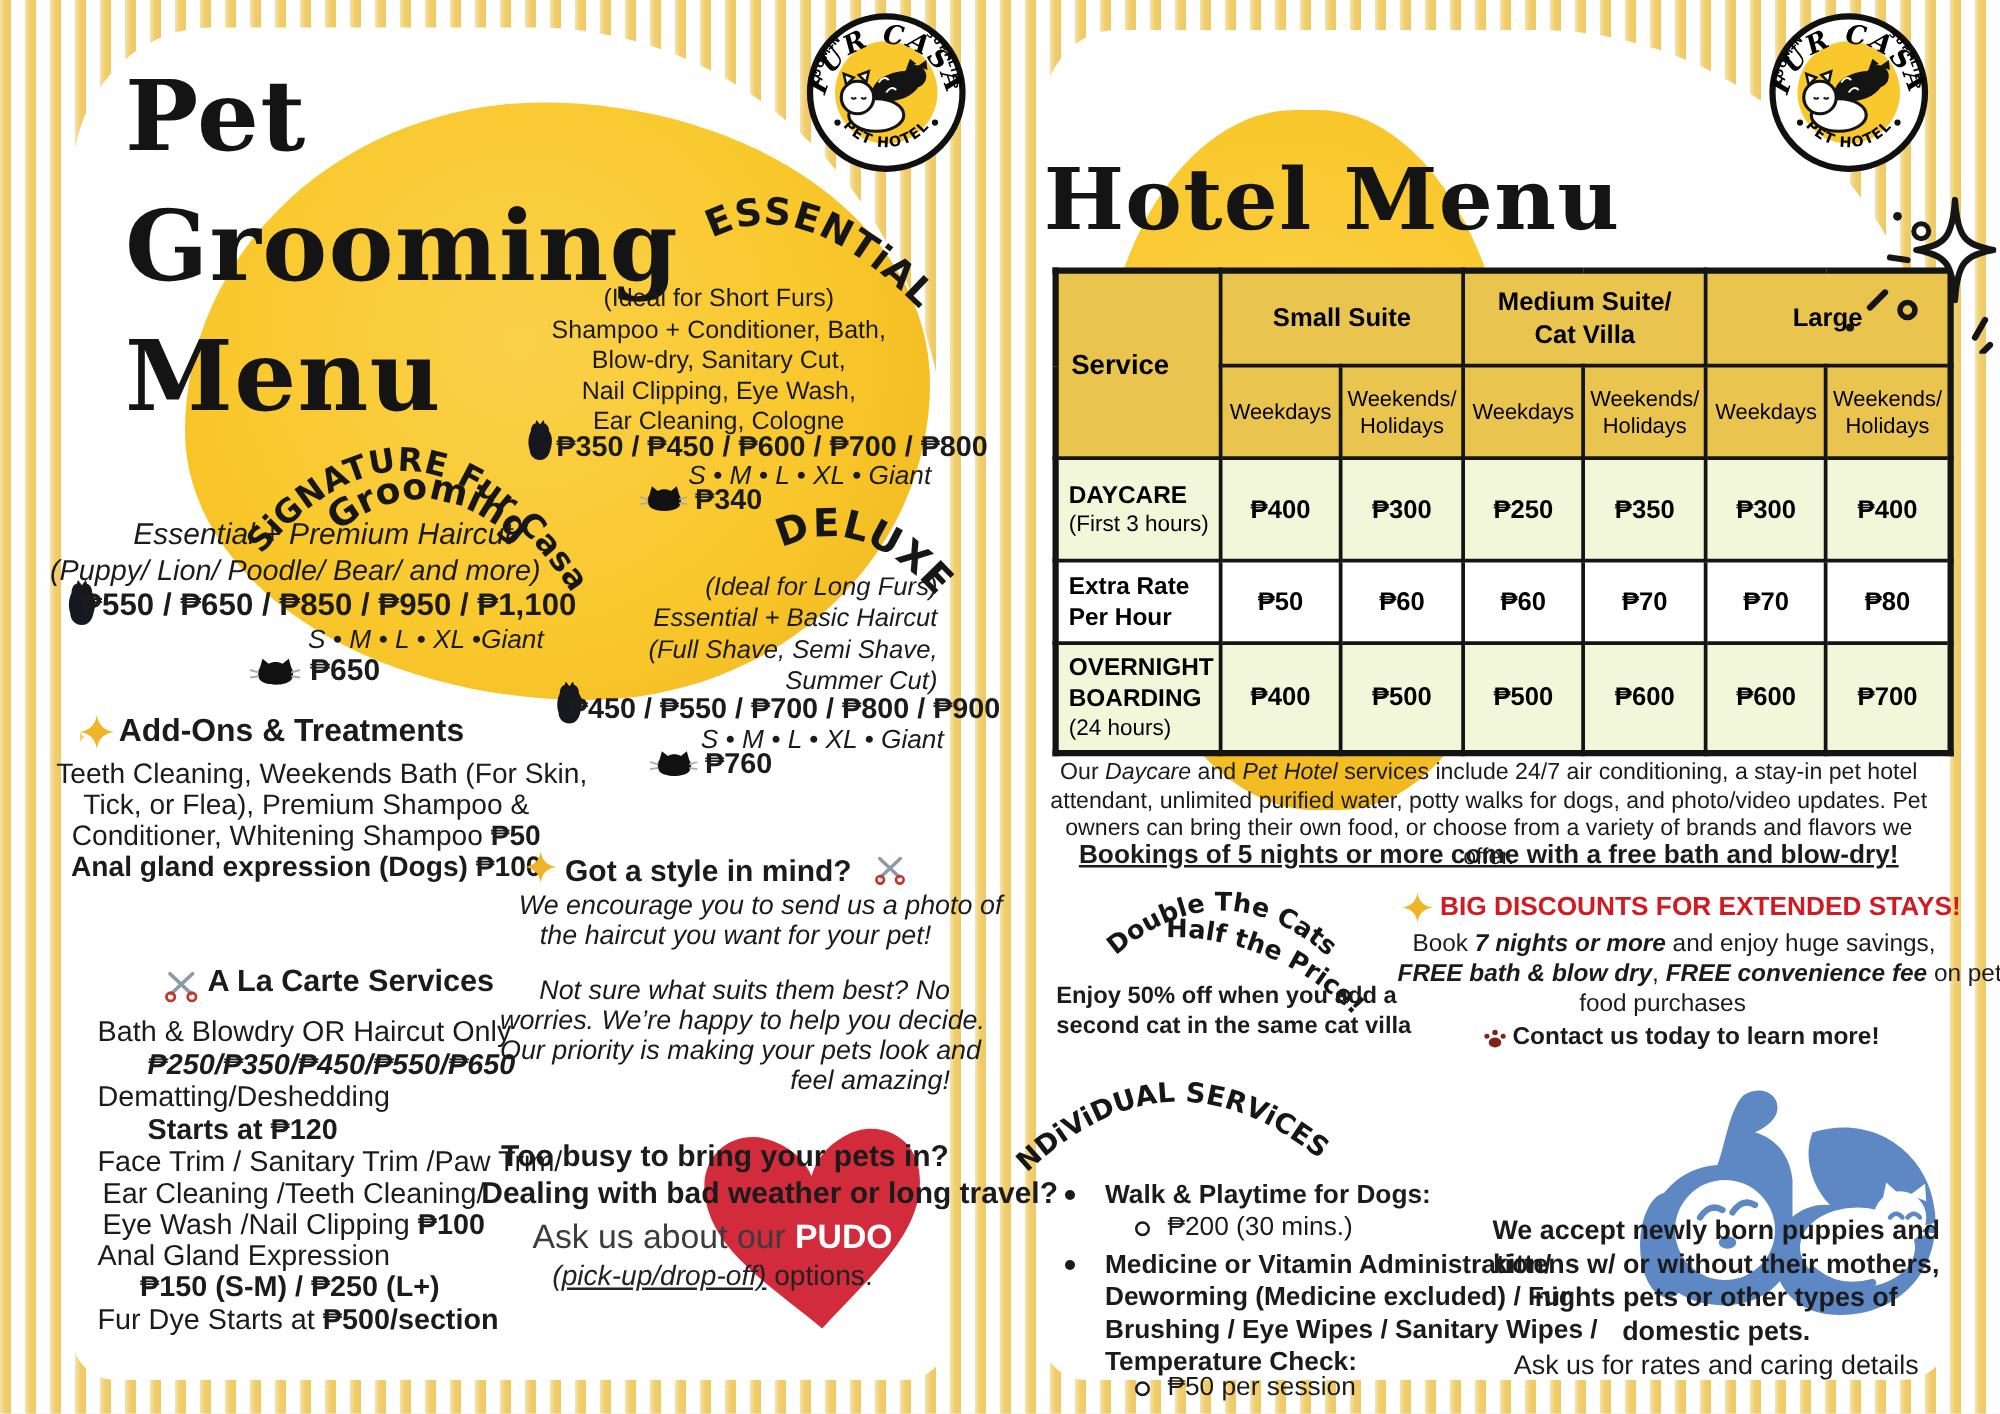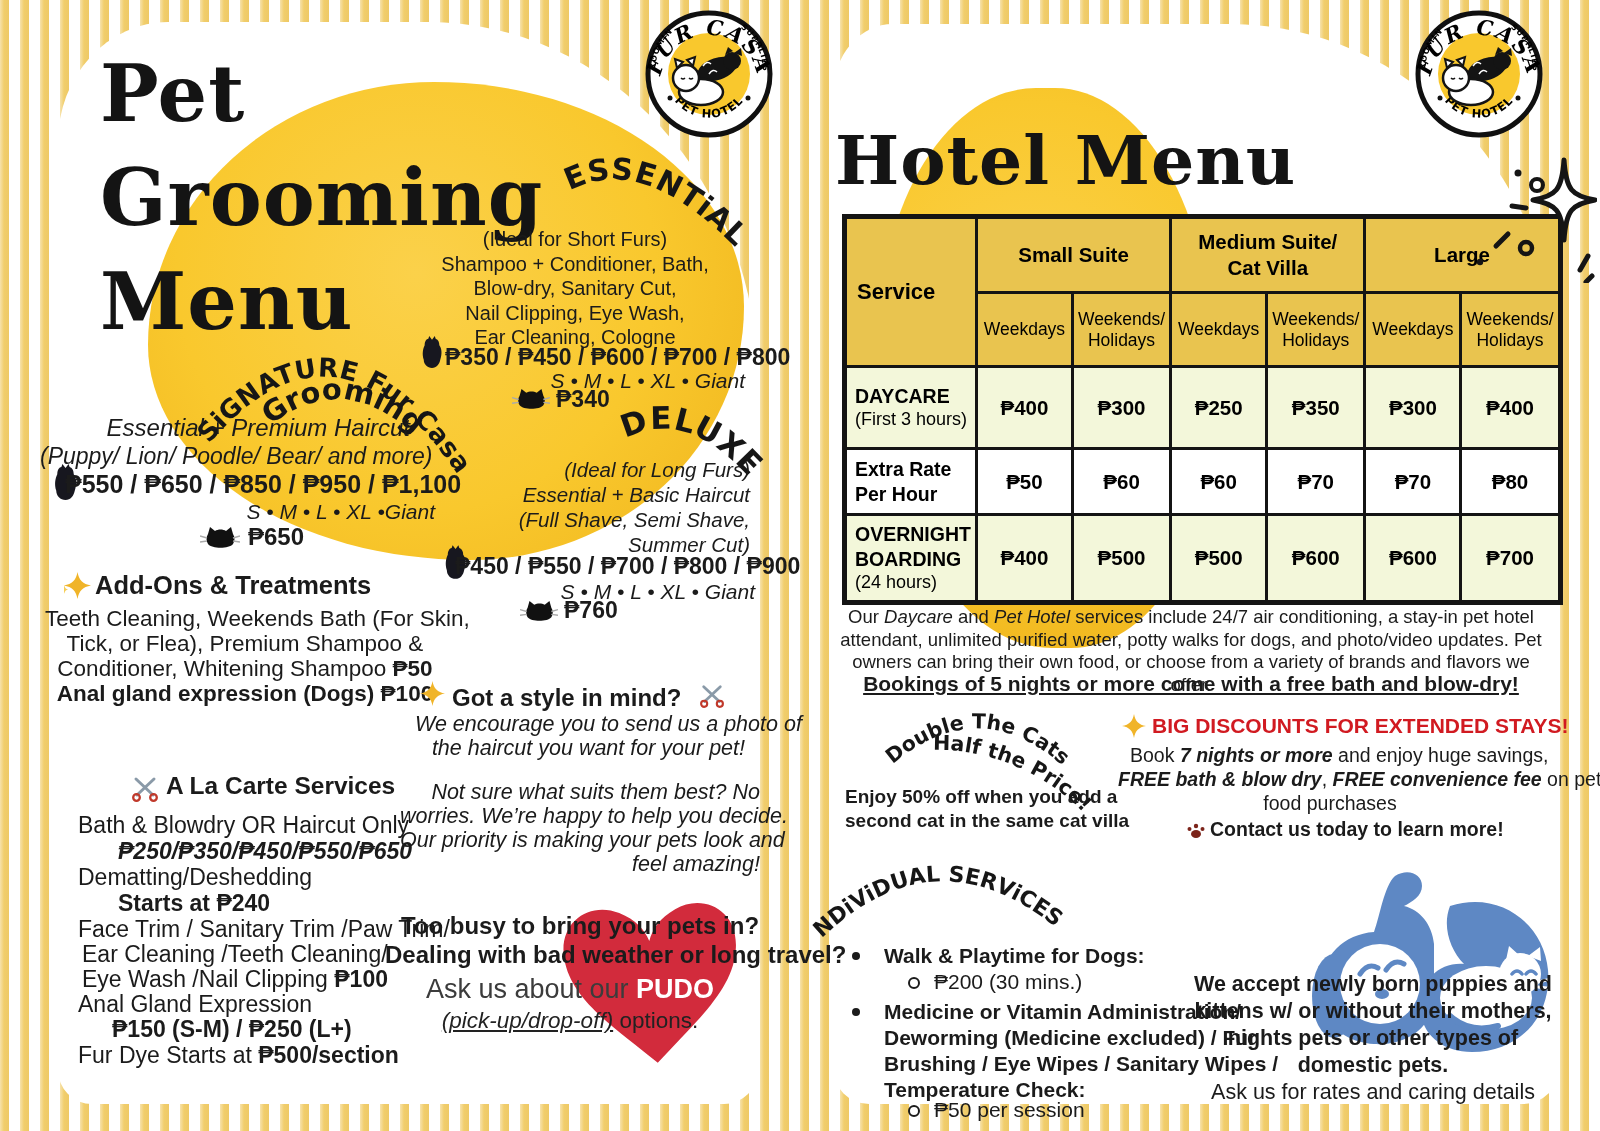--- a/index.html
+++ b/index.html
@@ -163,21 +163,21 @@
 
   <svg class="ic" style="left:132px;top:776px;" width="26" height="26" viewBox="0 0 26 26">
     <path d="M4,3 L21,19 M22,3 L5,19" stroke="#8a9aa8" stroke-width="3" stroke-linecap="round"></path>
     <circle cx="4.5" cy="21.5" r="3.3" fill="none" stroke="#c0392b" stroke-width="2.3"></circle>
     <circle cx="21.5" cy="21.5" r="3.3" fill="none" stroke="#c0392b" stroke-width="2.3"></circle>
   </svg>
   <div class="t b" style="left:166px;top:772px;font-size:24.5px;">A La Carte Services</div>
   <div class="t" style="left:78px;top:812px;font-size:23px;">Bath &amp; Blowdry OR Haircut Only</div>
   <div class="t b i" style="left:118px;top:838px;font-size:23px;">₱250/₱350/₱450/₱550/₱650</div>
   <div class="t" style="left:78px;top:864px;font-size:23px;">Dematting/Deshedding</div>
-  <div class="t b" style="left:118px;top:890px;font-size:23px;">Starts at ₱240</div>
+  <div class="t b" style="left:118px;top:890px;font-size:23px;">Starts at ₱120</div>
   <div class="t" style="left:78px;top:916px;font-size:23px;">Face Trim / Sanitary Trim /Paw Trim/</div>
   <div class="t" style="left:82px;top:941px;font-size:23px;">Ear Cleaning /Teeth Cleaning/</div>
   <div class="t" style="left:82px;top:966px;font-size:23px;"><span>Eye Wash /Nail Clipping </span><span class="b">₱100</span></div>
   <div class="t" style="left:78px;top:991px;font-size:23px;">Anal Gland Expression</div>
   <div class="t b" style="left:112px;top:1016px;font-size:23px;">₱150 (S-M) / ₱250 (L+)</div>
   <div class="t" style="left:78px;top:1042px;font-size:23px;"><span>Fur Dye Starts at </span><span class="b">₱500/section</span></div>
 
   <svg class="ic" style="left:420px;top:681px;" width="25" height="25" viewBox="0 0 40 40">
     <path d="M20,0 C22,12 28,18 40,20 C28,22 22,28 20,40 C18,28 12,22 0,20 C12,18 18,12 20,0 Z" fill="#F0B429"></path>
   </svg>

